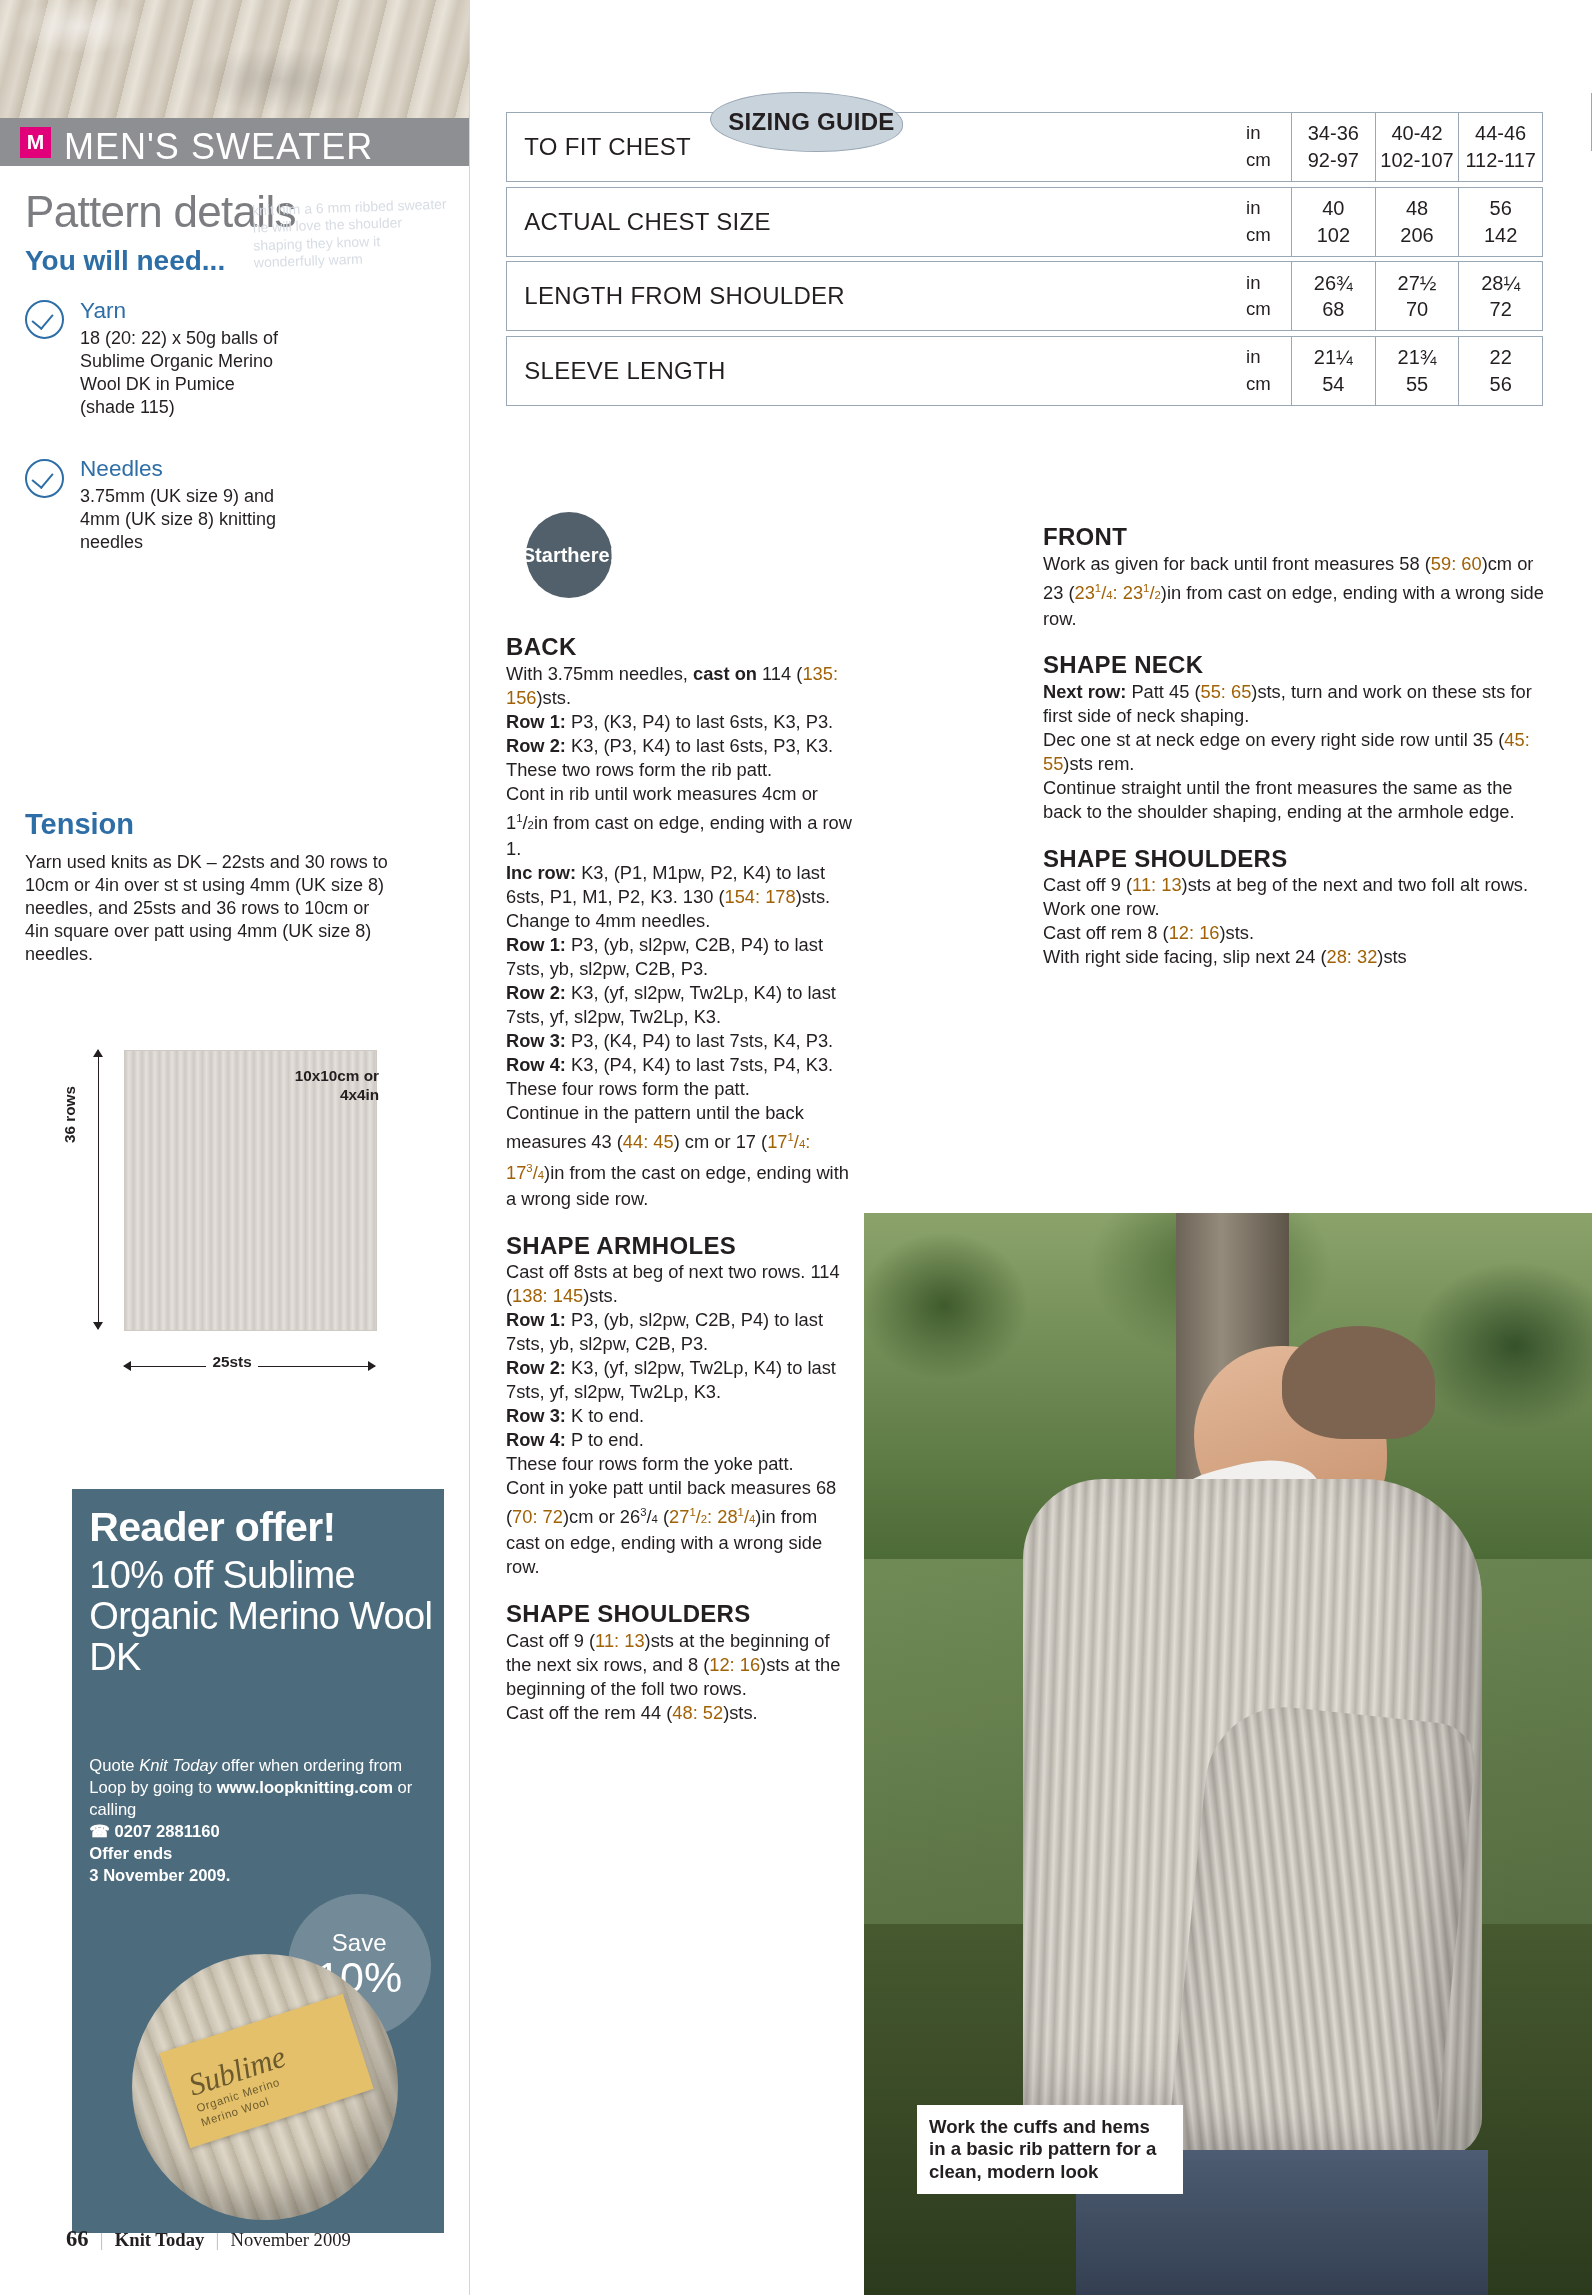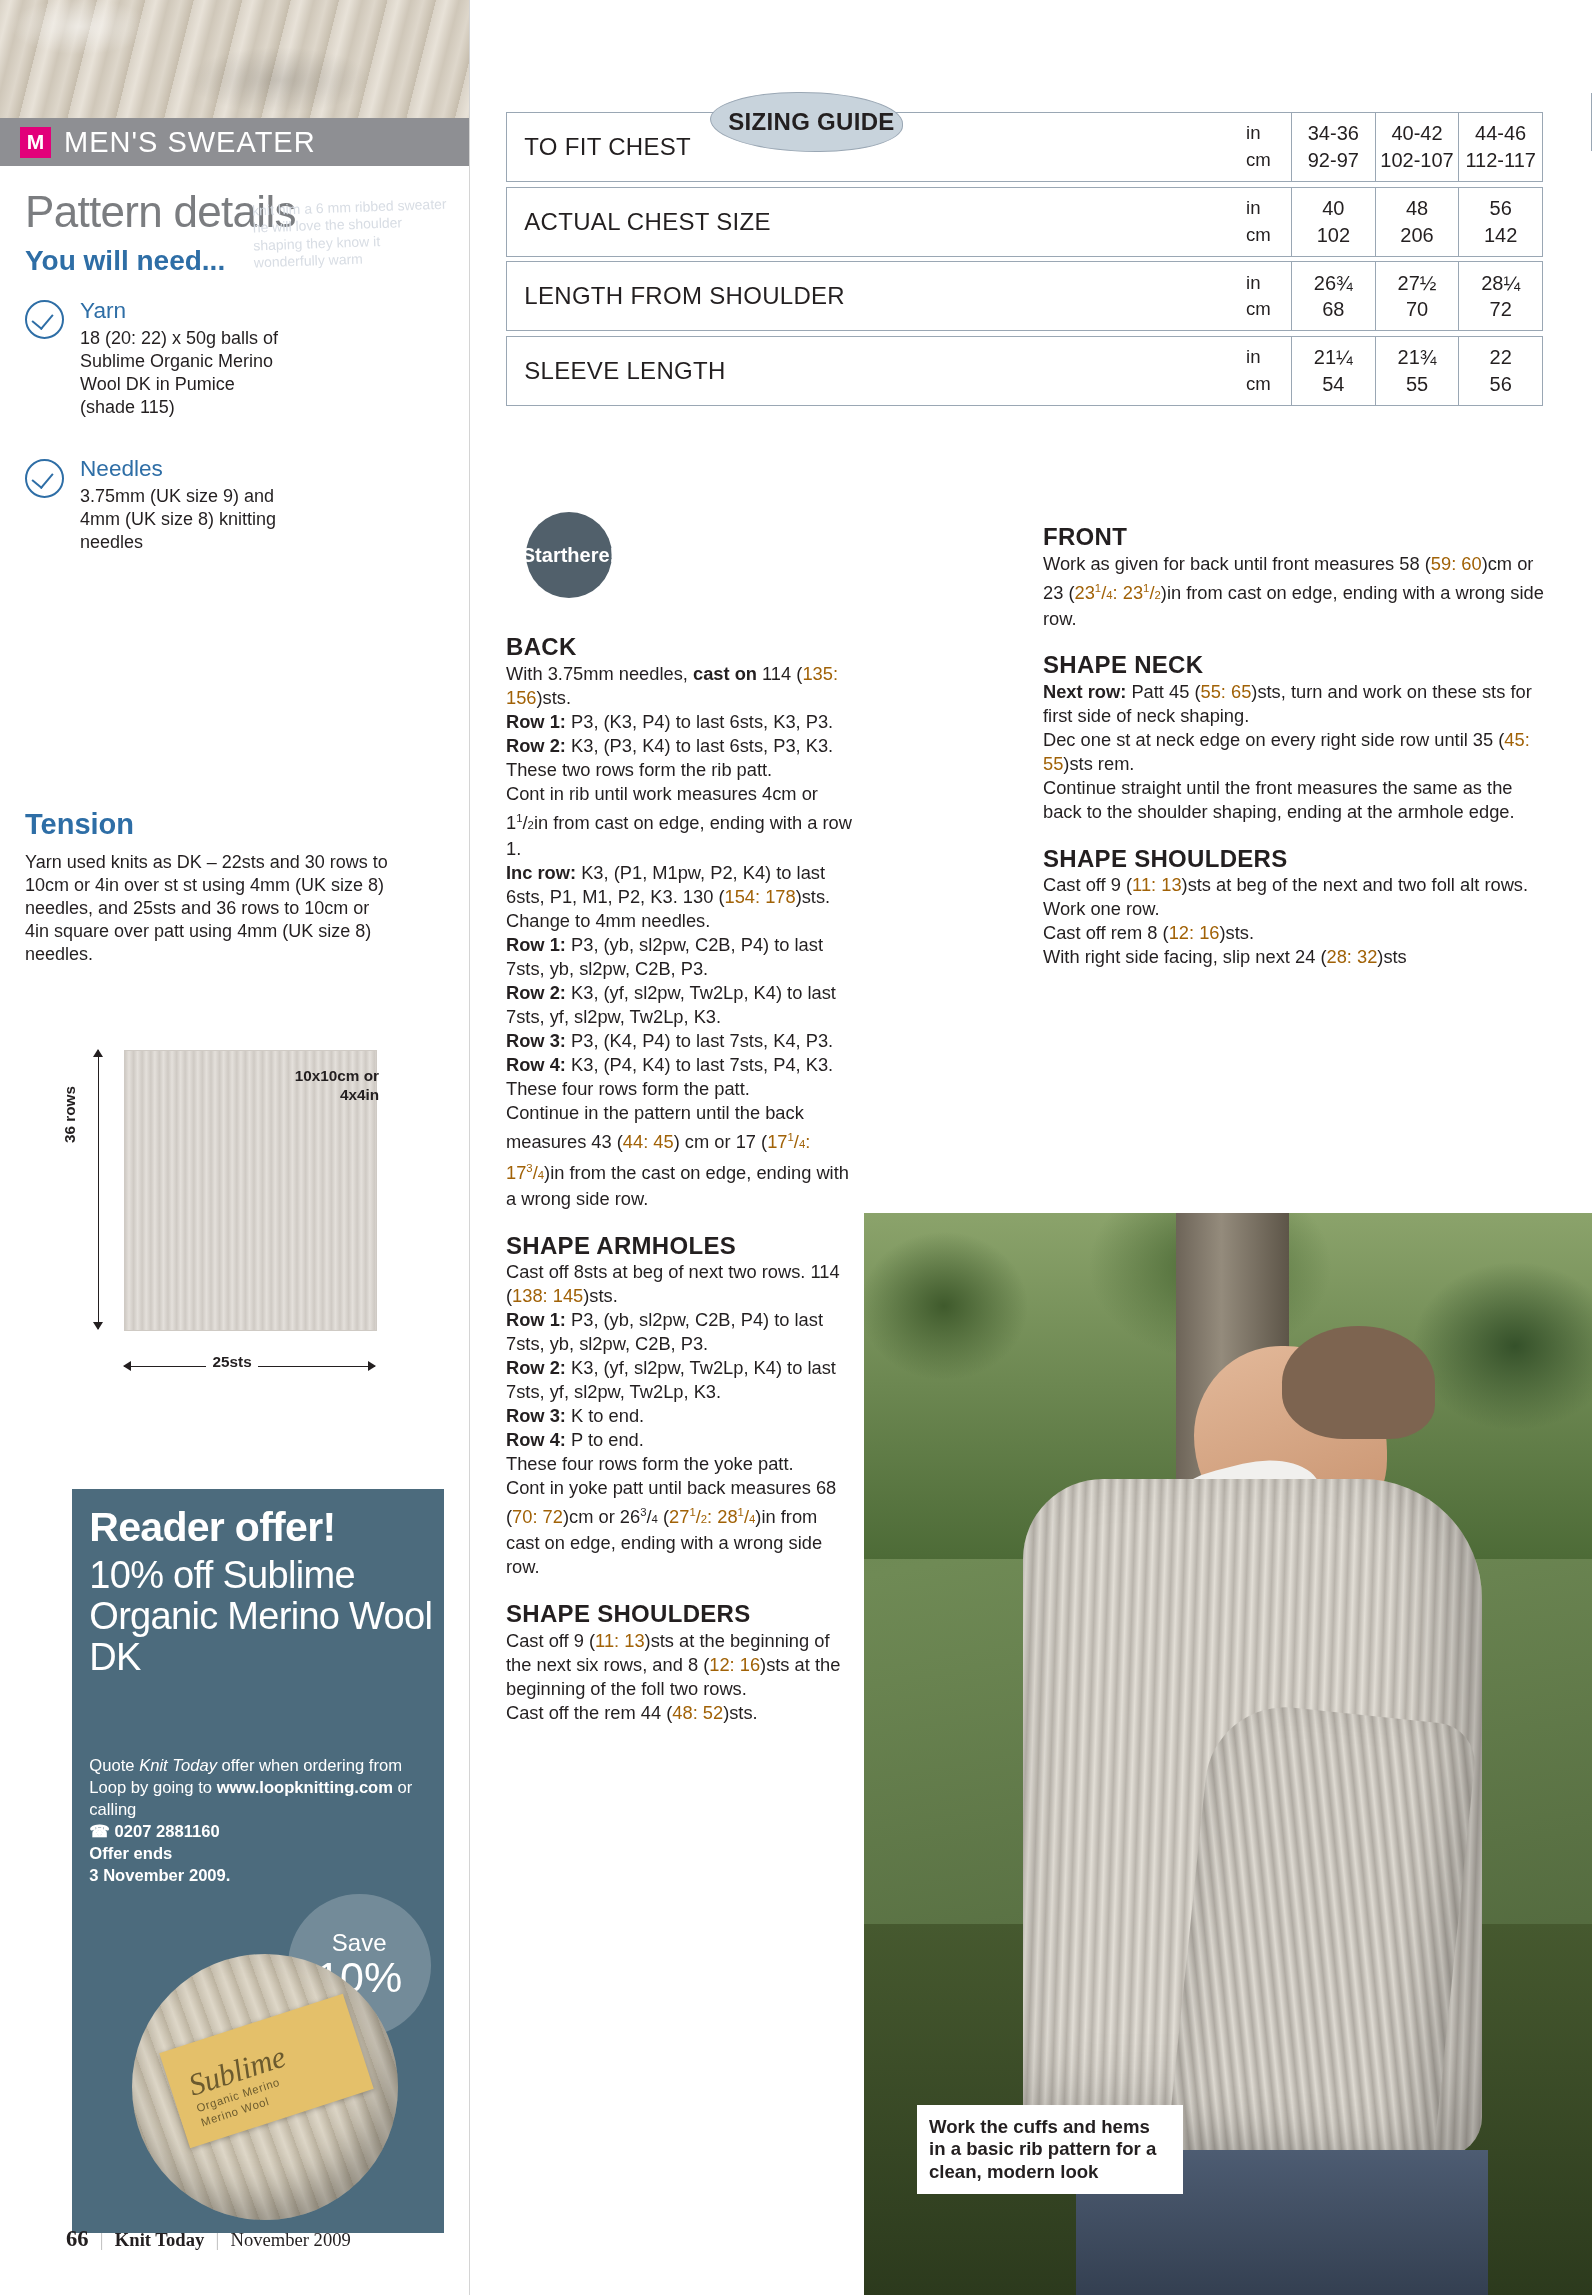--- a/index.html
+++ b/index.html
@@ -32,21 +32,21 @@
     position:absolute;left:0;top:118px;width:469px;height:48px;
     background:#8e8f93;
   }
   .banner-m{
     position:absolute;left:20px;top:8.6px;width:31px;height:31px;
     background:#e2007a;color:#fff;font-weight:bold;font-size:21px;
     display:flex;align-items:center;justify-content:center;
   }
   .banner-txt{
     position:absolute;left:64px;top:8px;
-    font-size:29px;letter-spacing:1px;color:#ffffff;font-weight:400;
+    font-size:36px;letter-spacing:1px;color:#ffffff;font-weight:400;
   }
   .pattern-details{
     position:absolute;left:25px;top:187px;
     font-size:44px;color:#7b7d80;letter-spacing:-0.7px;
   }
   .ghost-text{
     position:absolute;left:253px;top:199px;width:199px;
     color:#d8dde4;font-size:14px;line-height:17.3px;
     transform:rotate(-2deg);
   }

